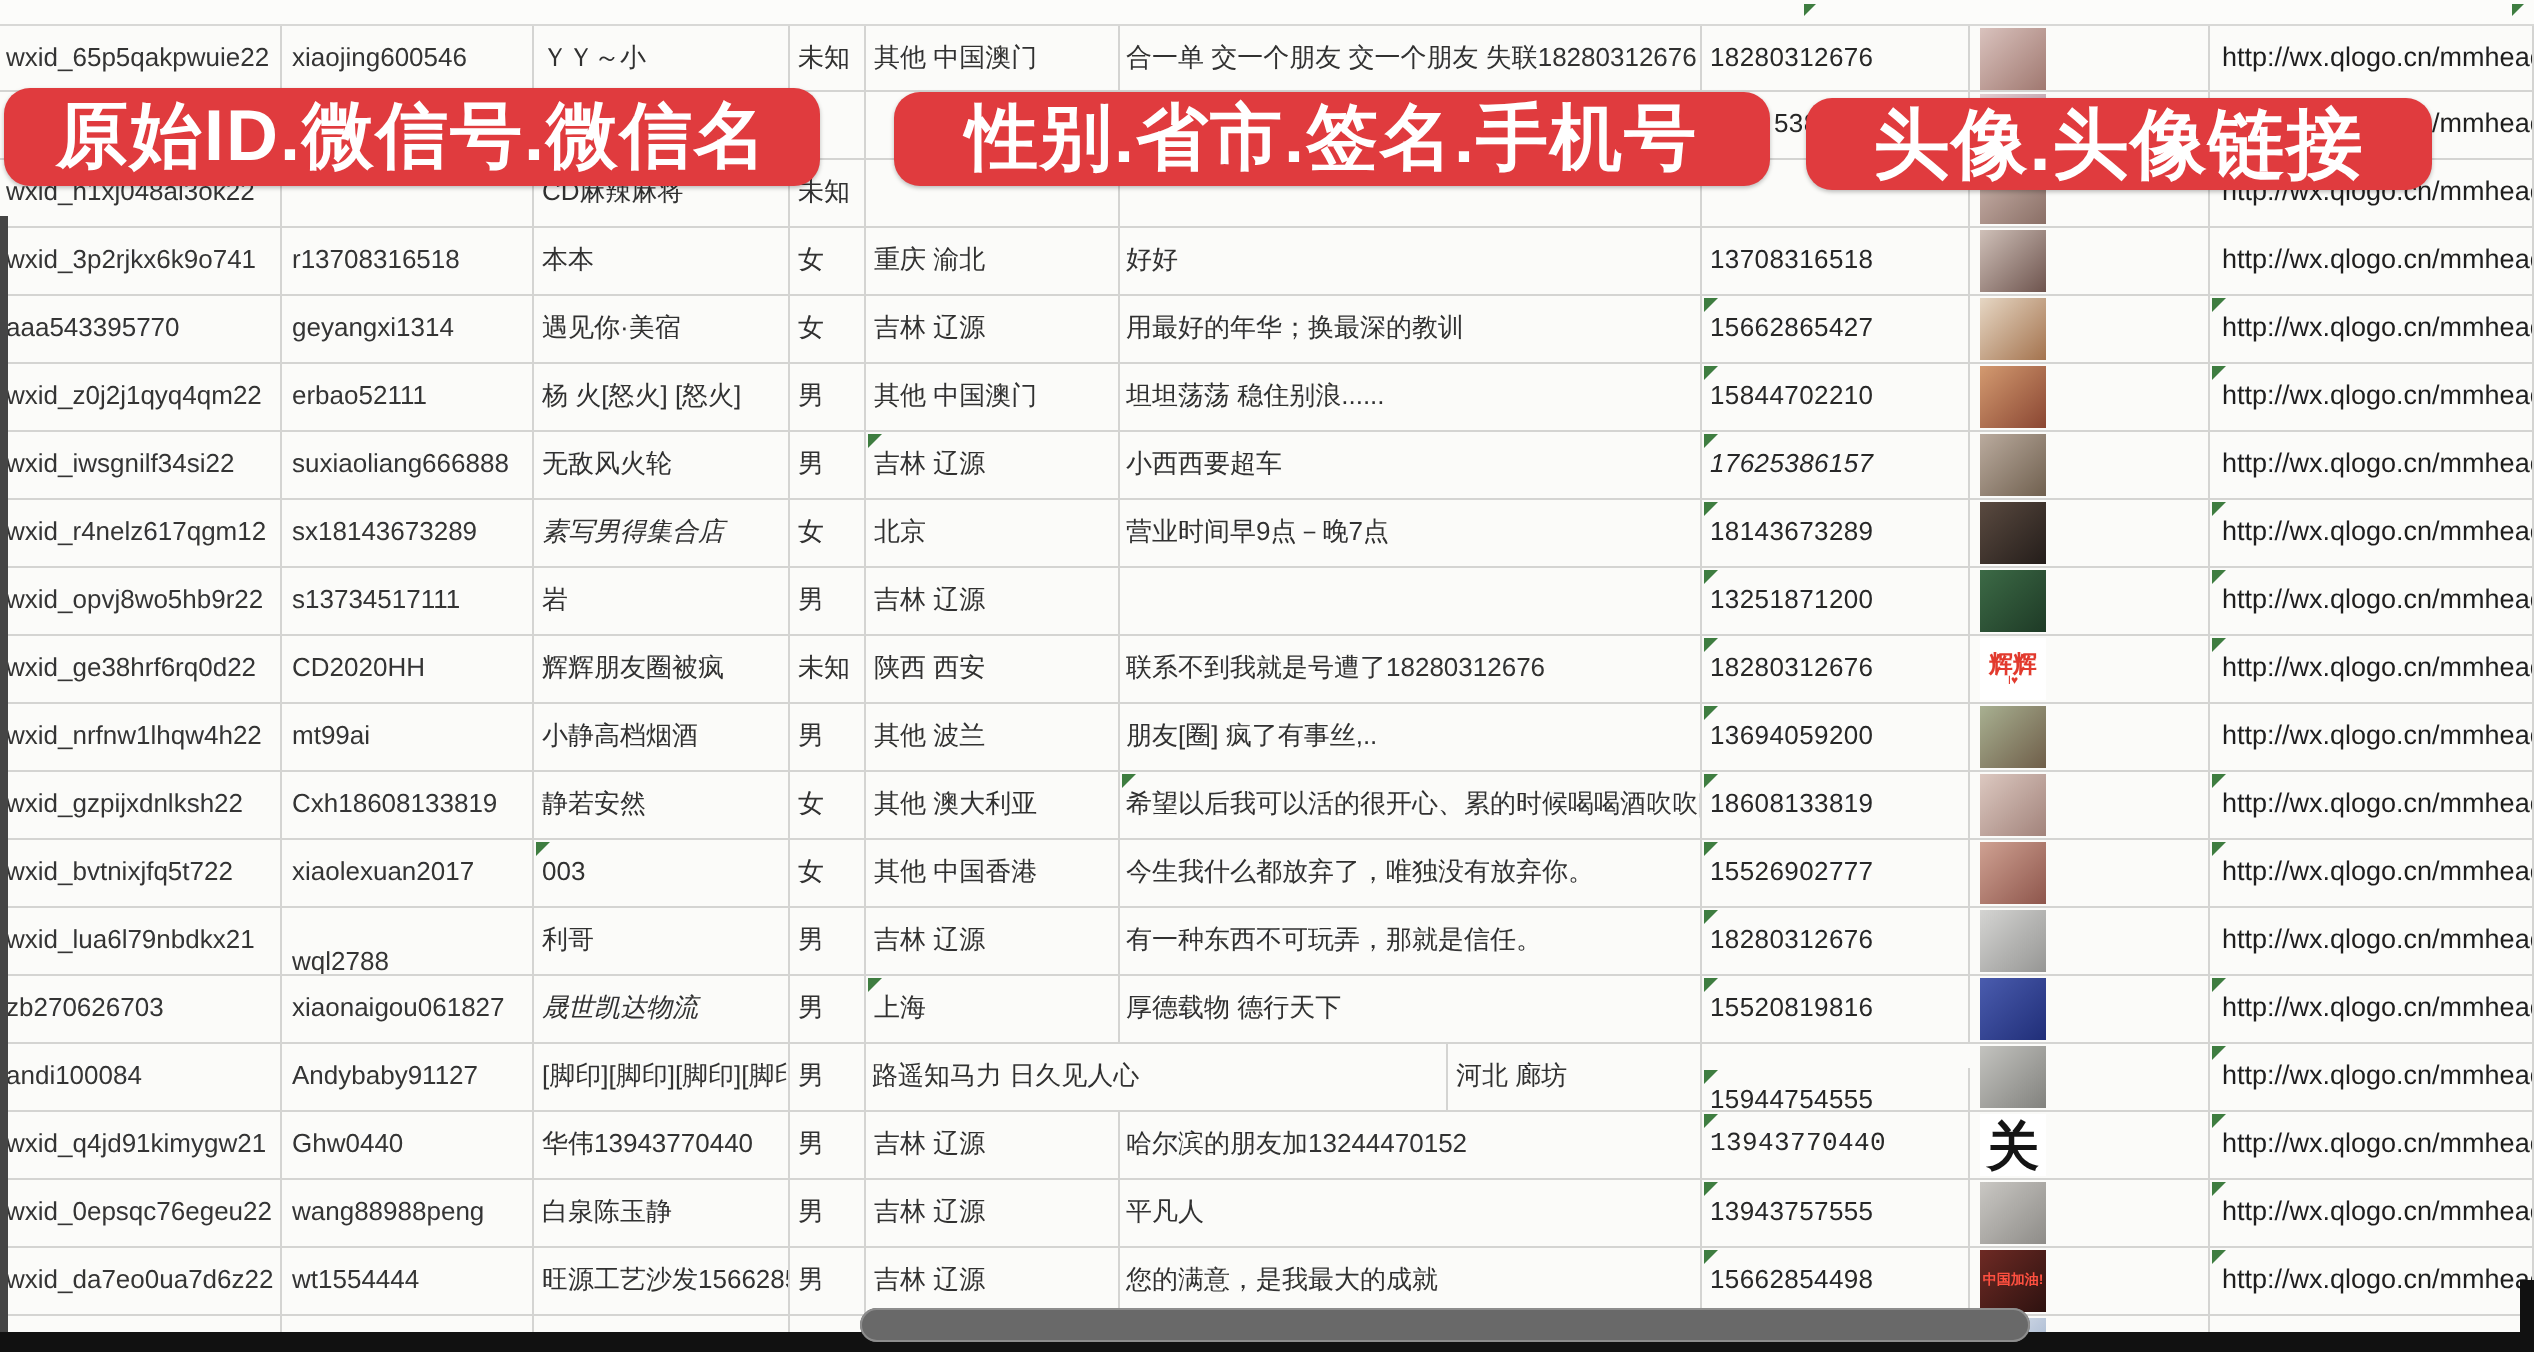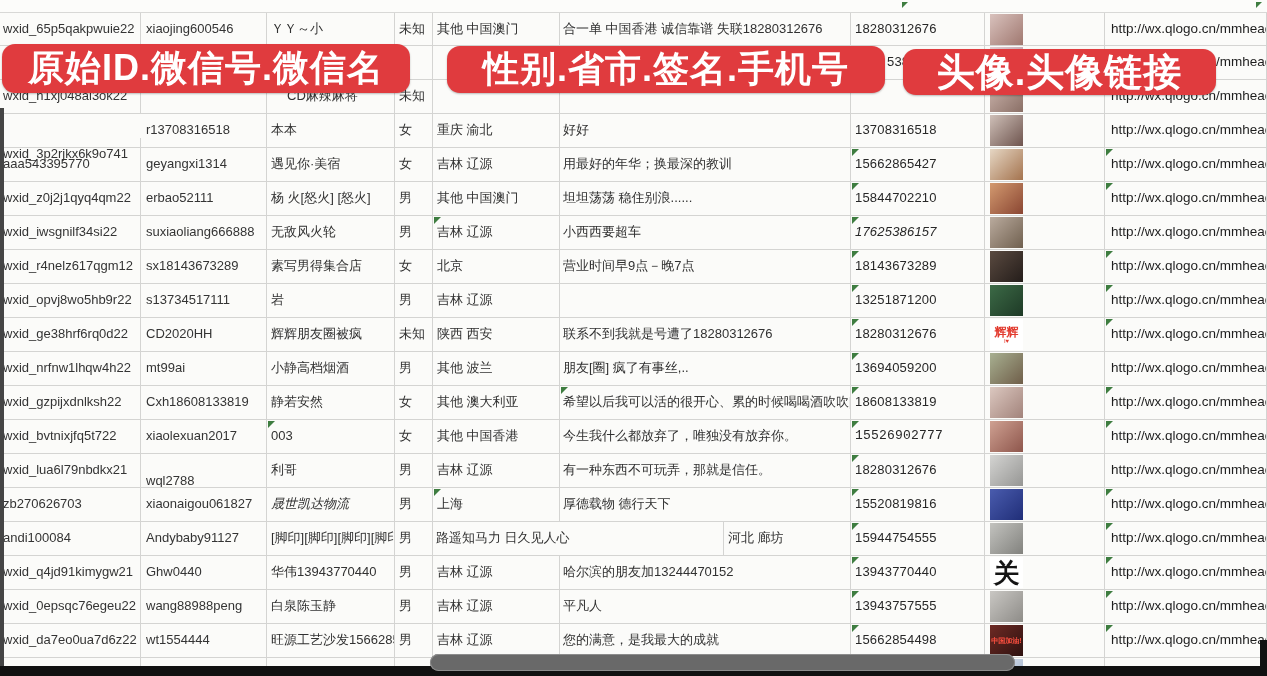--- a/index.html
+++ b/index.html
@@ -56,21 +56,21 @@
 
 <div class="screen">
 
   <div class="grid" id="grid">
       <div class="row">
         <div class="cell c-wxid" style="width: 141px;"><span class="txt" style="padding-left: 3px;">wxid_65p5qakpwuie22</span></div>
         <div class="cell c-weixin_id" style="width: 126px;"><span class="txt" style="padding-left: 5px;">xiaojing600546</span></div>
         <div class="cell c-name" style="width: 128px;"><span class="txt" style="padding-left: 4px;">ＹＹ～小</span></div>
         <div class="cell c-gender" style="width: 38px;"><span class="txt" style="padding-left: 4px;">未知</span></div>
         <div class="cell c-region" style="width: 127px;"><span class="txt" style="padding-left: 4px;">其他 中国澳门</span></div>
-        <div class="cell c-signature" style="width: 291px;"><span class="txt" style="padding-left: 3px;">合一单 中国香港 诚信靠谱 失联18280312676</span></div>
+        <div class="cell c-signature" style="width: 291px;"><span class="txt" style="padding-left: 3px;">合一单 交一个朋友 交一个朋友 失联18280312676</span></div>
         <div class="cell c-phone" style="width: 134px;"><span class="txt" style="padding-left: 4px;">18280312676</span></div>
         <div class="cell c-avatar" style="width: 120px;">
           <div class="avatar" style="background: linear-gradient(135deg, rgb(217, 194, 189), rgb(160, 120, 112));"></div>
         </div>
         <div class="cell c-link" style="width: 162px;"><span class="txt" style="padding-left: 6px;">http://wx.qlogo.cn/mmhead</span></div>
       </div>
       <div class="row">
         <div class="cell c-wxid" style="width: 141px;"><span class="txt" style="padding-left: 3px;"></span></div>
         <div class="cell c-weixin_id" style="width: 126px;"><span class="txt" style="padding-left: 5px;"></span></div>
         <div class="cell c-name" style="width: 128px;"><span class="txt" style="padding-left: 4px;"></span></div>
@@ -79,32 +79,32 @@
         <div class="cell c-signature" style="width: 291px;"><span class="txt" style="padding-left: 3px;"></span></div>
         <div class="cell c-phone" style="width: 134px;"><span class="txt" style="padding-left: 36px;">5386</span></div>
         <div class="cell c-avatar" style="width: 120px;">
           <div class="avatar" style="background: linear-gradient(135deg, rgb(227, 205, 208), rgb(177, 147, 160));"></div>
         </div>
         <div class="cell c-link" style="width: 162px;"><span class="txt" style="padding-left: 6px;">http://wx.qlogo.cn/mmhead</span></div>
       </div>
       <div class="row">
         <div class="cell c-wxid" style="width: 141px;"><span class="txt" style="padding-left: 3px;">wxid_h1xj048al3ok22</span></div>
         <div class="cell c-weixin_id" style="width: 126px;"><span class="txt" style="padding-left: 5px;"></span></div>
-        <div class="cell c-name" style="width: 128px;"><span class="txt" style="padding-left: 4px; margin-left: 16px;">CD麻辣麻将</span></div>
+        <div class="cell c-name" style="width: 128px;"><span class="txt" style="padding-left: 4px;">CD麻辣麻将</span></div>
         <div class="cell c-gender" style="width: 38px;"><span class="txt" style="padding-left: 4px;">未知</span></div>
         <div class="cell c-region" style="width: 127px;"><span class="txt" style="padding-left: 4px;"></span></div>
         <div class="cell c-signature" style="width: 291px;"><span class="txt" style="padding-left: 3px;"></span></div>
         <div class="cell c-phone" style="width: 134px;"><span class="txt" style="padding-left: 4px;"></span></div>
         <div class="cell c-avatar" style="width: 120px;">
           <div class="avatar" style="background: linear-gradient(135deg, rgb(205, 182, 174), rgb(138, 111, 102));"></div>
         </div>
         <div class="cell c-link" style="width: 162px;"><span class="txt" style="padding-left: 6px;">http://wx.qlogo.cn/mmhead</span><div class="marker"></div></div>
       </div>
       <div class="row">
-        <div class="cell c-wxid" style="width: 141px; margin-top: 24px;"><span class="txt" style="padding-left: 3px;">wxid_3p2rjkx6k9o741</span></div>
+        <div class="cell c-wxid" style="width: 141px;"><span class="txt" style="padding-left: 3px;">wxid_3p2rjkx6k9o741</span></div>
         <div class="cell c-weixin_id" style="width: 126px;"><span class="txt" style="padding-left: 5px;">r13708316518</span></div>
         <div class="cell c-name" style="width: 128px;"><span class="txt" style="padding-left: 4px;">本本</span></div>
         <div class="cell c-gender" style="width: 38px;"><span class="txt" style="padding-left: 4px;">女</span></div>
         <div class="cell c-region" style="width: 127px;"><span class="txt" style="padding-left: 4px;">重庆 渝北</span></div>
         <div class="cell c-signature" style="width: 291px;"><span class="txt" style="padding-left: 3px;">好好</span></div>
         <div class="cell c-phone" style="width: 134px;"><span class="txt" style="padding-left: 4px;">13708316518</span></div>
         <div class="cell c-avatar" style="width: 120px;">
           <div class="avatar" style="background: linear-gradient(135deg, rgb(207, 192, 184), rgb(110, 84, 78));"></div>
         </div>
         <div class="cell c-link" style="width: 162px;"><span class="txt" style="padding-left: 6px;">http://wx.qlogo.cn/mmhead</span></div>
@@ -144,21 +144,21 @@
         <div class="cell c-signature" style="width: 291px;"><span class="txt" style="padding-left: 3px;">小西西要超车</span></div>
         <div class="cell c-phone" style="width: 134px; font-style: italic;"><span class="txt" style="padding-left: 4px;">17625386157</span><div class="marker"></div></div>
         <div class="cell c-avatar" style="width: 120px;">
           <div class="avatar" style="background: linear-gradient(135deg, rgb(186, 171, 158), rgb(112, 96, 79));"></div>
         </div>
         <div class="cell c-link" style="width: 162px;"><span class="txt" style="padding-left: 6px;">http://wx.qlogo.cn/mmhead</span></div>
       </div>
       <div class="row">
         <div class="cell c-wxid" style="width: 141px;"><span class="txt" style="padding-left: 3px;">wxid_r4nelz617qgm12</span></div>
         <div class="cell c-weixin_id" style="width: 126px;"><span class="txt" style="padding-left: 5px;">sx18143673289</span></div>
-        <div class="cell c-name" style="width: 128px;"><span class="txt" style="padding-left: 4px;">素写男得集合店</span></div>
+        <div class="cell c-name" style="width: 128px; font-style: italic;"><span class="txt" style="padding-left: 4px;">素写男得集合店</span></div>
         <div class="cell c-gender" style="width: 38px;"><span class="txt" style="padding-left: 4px;">女</span></div>
         <div class="cell c-region" style="width: 127px;"><span class="txt" style="padding-left: 4px;">北京</span></div>
         <div class="cell c-signature" style="width: 291px;"><span class="txt" style="padding-left: 3px;">营业时间早9点－晚7点</span></div>
         <div class="cell c-phone" style="width: 134px;"><span class="txt" style="padding-left: 4px;">18143673289</span><div class="marker"></div></div>
         <div class="cell c-avatar" style="width: 120px;">
           <div class="avatar" style="background: linear-gradient(135deg, rgb(90, 74, 64), rgb(36, 29, 26));"></div>
         </div>
         <div class="cell c-link" style="width: 162px;"><span class="txt" style="padding-left: 6px;">http://wx.qlogo.cn/mmhead</span><div class="marker"></div></div>
       </div>
       <div class="row">
@@ -216,21 +216,21 @@
         </div>
         <div class="cell c-link" style="width: 162px;"><span class="txt" style="padding-left: 6px;">http://wx.qlogo.cn/mmhead</span><div class="marker"></div></div>
       </div>
       <div class="row">
         <div class="cell c-wxid" style="width: 141px;"><span class="txt" style="padding-left: 3px;">wxid_bvtnixjfq5t722</span></div>
         <div class="cell c-weixin_id" style="width: 126px;"><span class="txt" style="padding-left: 5px;">xiaolexuan2017</span></div>
         <div class="cell c-name" style="width: 128px;"><span class="txt" style="padding-left: 4px;">003</span><div class="marker"></div></div>
         <div class="cell c-gender" style="width: 38px;"><span class="txt" style="padding-left: 4px;">女</span></div>
         <div class="cell c-region" style="width: 127px;"><span class="txt" style="padding-left: 4px;">其他 中国香港</span></div>
         <div class="cell c-signature" style="width: 291px;"><span class="txt" style="padding-left: 3px;">今生我什么都放弃了，唯独没有放弃你。</span></div>
-        <div class="cell c-phone" style="width: 134px;"><span class="txt" style="padding-left: 4px; font-family: Liberation Mono, monospace;">15526902777</span><div class="marker"></div></div>
+        <div class="cell c-phone" style="width: 134px;"><span class="txt" style="padding-left: 4px;">15526902777</span><div class="marker"></div></div>
         <div class="cell c-avatar" style="width: 120px;">
           <div class="avatar" style="background: linear-gradient(135deg, rgb(207, 161, 146), rgb(142, 86, 76));"></div>
         </div>
         <div class="cell c-link" style="width: 162px;"><span class="txt" style="padding-left: 6px;">http://wx.qlogo.cn/mmhead</span><div class="marker"></div></div>
       </div>
       <div class="row">
         <div class="cell c-wxid" style="width: 141px;"><span class="txt" style="padding-left: 3px;">wxid_lua6l79nbdkx21</span></div>
         <div class="cell c-weixin_id" style="width: 126px;"><span class="txt" style="padding-left: 5px; margin-top: 11px;">wql2788</span></div>
         <div class="cell c-name" style="width: 128px;"><span class="txt" style="padding-left: 4px;">利哥</span></div>
         <div class="cell c-gender" style="width: 38px;"><span class="txt" style="padding-left: 4px;">男</span></div>
@@ -255,34 +255,34 @@
         </div>
         <div class="cell c-link" style="width: 162px;"><span class="txt" style="padding-left: 6px;">http://wx.qlogo.cn/mmhead</span><div class="marker"></div></div>
       </div>
       <div class="row">
         <div class="cell c-wxid" style="width: 141px;"><span class="txt" style="padding-left: 3px;">andi100084</span></div>
         <div class="cell c-weixin_id" style="width: 126px;"><span class="txt" style="padding-left: 5px;">Andybaby91127</span></div>
         <div class="cell c-name" style="width: 128px;"><span class="txt" style="padding-left: 4px;">[脚印][脚印][脚印][脚印]</span></div>
         <div class="cell c-gender" style="width: 38px;"><span class="txt" style="padding-left: 4px;">男</span></div>
         <div class="cell c-signature" style="width: 291px;"><span class="txt" style="padding-left: 3px;">路遥知马力 日久见人心</span></div>
         <div class="cell c-region" style="width: 127px;"><span class="txt" style="padding-left: 4px;">河北 廊坊</span></div>
-        <div class="cell c-phone" style="width: 134px;"><span class="txt" style="padding-left: 4px;">15944754555</span><div class="marker"></div></div>
+        <div class="cell c-phone" style="width: 134px; margin-top: 12px;"><span class="txt" style="padding-left: 4px;">15944754555</span><div class="marker"></div></div>
         <div class="cell c-avatar" style="width: 120px;">
           <div class="avatar" style="background: linear-gradient(135deg, rgb(195, 195, 191), rgb(130, 130, 126));"></div>
         </div>
         <div class="cell c-link" style="width: 162px;"><span class="txt" style="padding-left: 6px;">http://wx.qlogo.cn/mmhead</span><div class="marker"></div></div>
       </div>
       <div class="row">
         <div class="cell c-wxid" style="width: 141px;"><span class="txt" style="padding-left: 3px;">wxid_q4jd91kimygw21</span></div>
         <div class="cell c-weixin_id" style="width: 126px;"><span class="txt" style="padding-left: 5px;">Ghw0440</span></div>
         <div class="cell c-name" style="width: 128px;"><span class="txt" style="padding-left: 4px;">华伟13943770440</span></div>
         <div class="cell c-gender" style="width: 38px;"><span class="txt" style="padding-left: 4px;">男</span></div>
         <div class="cell c-region" style="width: 127px;"><span class="txt" style="padding-left: 4px;">吉林 辽源</span></div>
         <div class="cell c-signature" style="width: 291px;"><span class="txt" style="padding-left: 3px;">哈尔滨的朋友加13244470152</span></div>
-        <div class="cell c-phone" style="width: 134px;"><span class="txt" style="padding-left: 4px;">13943770440</span><div class="marker"></div></div>
+        <div class="cell c-phone" style="width: 134px; font-family: Liberation Mono, monospace;"><span class="txt" style="padding-left: 4px;">13943770440</span><div class="marker"></div></div>
         <div class="cell c-avatar" style="width: 120px;">
           <div class="avatar" style="background: rgb(255, 255, 255);">
             <span class="av-lbl" style="color: rgb(20, 20, 20); font-size: 26px;">关</span>
           </div>
         </div>
         <div class="cell c-link" style="width: 162px;"><span class="txt" style="padding-left: 6px;">http://wx.qlogo.cn/mmhead</span><div class="marker"></div></div>
       </div>
       <div class="row">
         <div class="cell c-wxid" style="width: 141px;"><span class="txt" style="padding-left: 3px;">wxid_0epsqc76egeu22</span></div>
         <div class="cell c-weixin_id" style="width: 126px;"><span class="txt" style="padding-left: 5px;">wang88988peng</span></div>

